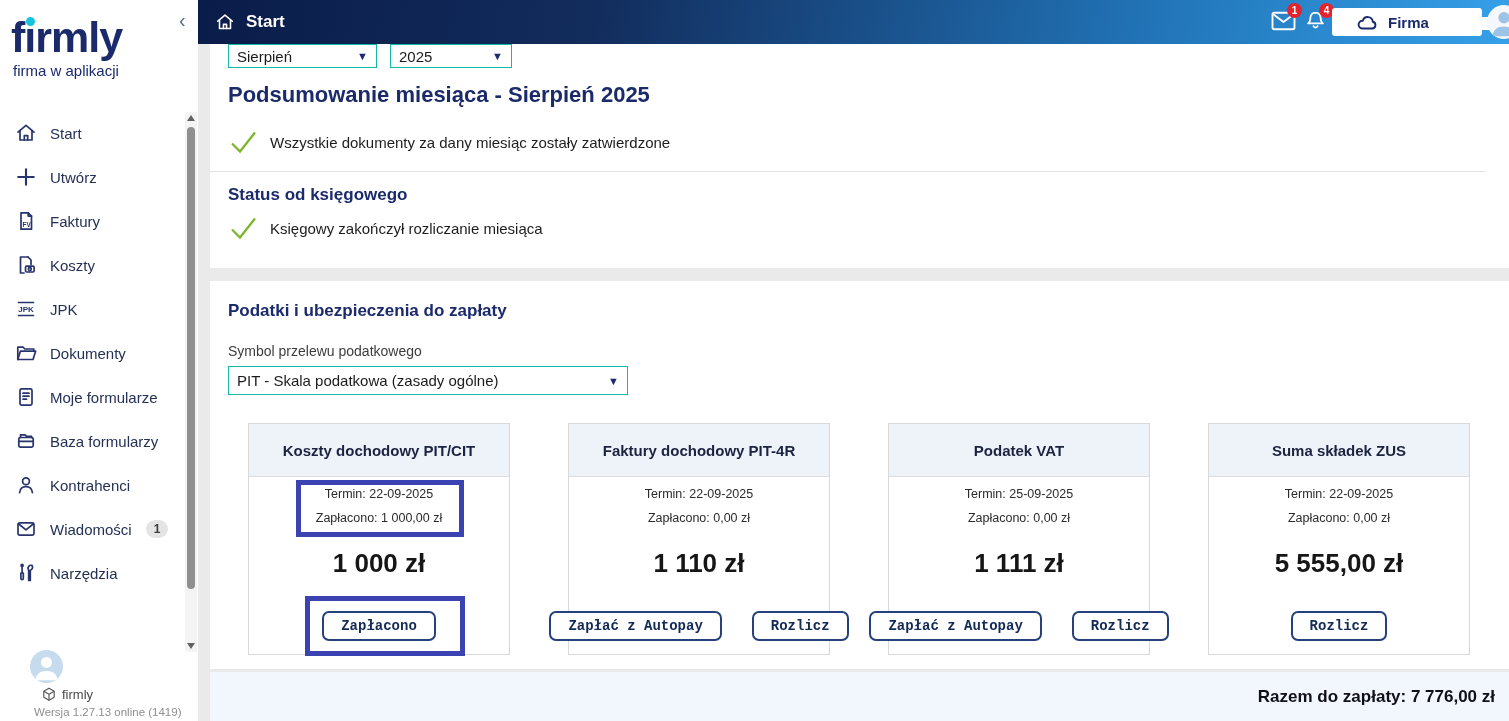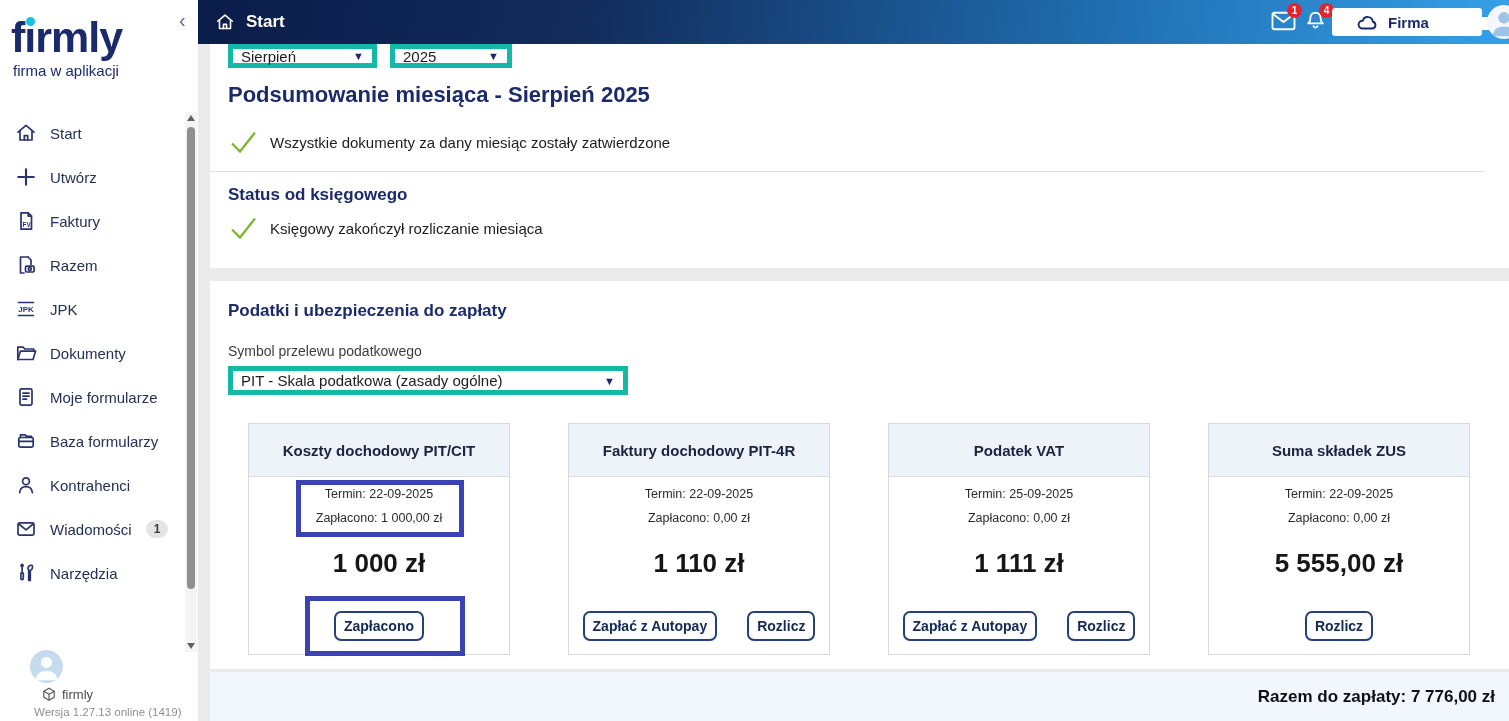--- a/index.html
+++ b/index.html
@@ -49,21 +49,21 @@
   .firma-notch { position:absolute; left:1281px; top:17px; width:12px; height:13px; background:#fff; }
   .tb-avatar { position:absolute; left:1289px; top:5px; width:34px; height:34px; border-radius:50%; background:#f4f8fc; overflow:hidden; }
 
   
   .page { position:absolute; left:198px; top:44px; width:1311px; height:677px; background:#eaeaea; }
   .panel { position:absolute; left:12px; right:0; background:#ffffff; }
   .panel-top { top:0; height:224px; }
   .panel-main { top:237px; height:388px; }
   .total-strip { position:absolute; left:12px; right:0; top:628px; height:49px; background:#f2f7fd; }
 
-  .select-box { position:absolute; background:#fff; border:5px solid #14b8a6; display:flex; align-items:center; justify-content:space-between; padding:0 8px; font-size:15px; color:#1c1c1c; cursor:pointer; }
+  .select-box { position:absolute; background:#fff; border:1px solid #14b8a6; display:flex; align-items:center; justify-content:space-between; padding:0 8px; font-size:15px; color:#1c1c1c; cursor:pointer; }
   .sel-month { left:18px; top:0; width:149px; height:24px; }
   .sel-year { left:180px; top:0; width:122px; height:24px; }
   .caret { color:#1b2a6b; font-size:11px; }
 
   .h1 { position:absolute; left:18px; top:38px; font-size:22px; font-weight:bold; color:#1b2a6b; }
   .check-row { position:absolute; left:20px; display:flex; align-items:center; gap:13px; }
   .check-row.r1 { top:86px; }
   .check-row.r2 { top:172px; }
   .check-text { font-size:15px; color:#1d1d1d; }
   .divider { position:absolute; left:0; right:24px; top:127px; border-top:1px solid #e2e2e2; }
@@ -76,21 +76,21 @@
 
   .card { position:absolute; top:142px; width:262px; height:232px; background:#fff; border:1px solid #d9d9d9; }
   .card.c0 { left:38px; } .card.c1 { left:358px; } .card.c2 { left:678px; } .card.c3 { left:998px; }
   .card-header { height:53px; background:#eef3f9; border-bottom:1px solid #dcdcdc; display:flex; align-items:center; justify-content:center; }
   .card-title { font-size:15px; font-weight:bold; color:#1c2340; }
   .card-line { position:absolute; left:0; width:100%; text-align:center; font-size:12.5px; color:#2b2b2b; }
   .card-line.termin { top:63px; }
   .card-line.paid { top:87px; }
   .card-amount { position:absolute; left:0; top:124px; width:100%; text-align:center; font-size:26px; font-weight:bold; color:#161616; }
   .card-buttons { position:absolute; left:0; bottom:13px; width:100%; display:flex; justify-content:center; gap:30px; }
-  .btn { background:#fff; border:2px solid #25407c; border-radius:7px; padding:5px 8px; font-size:14px; font-weight:bold; color:#132a55; cursor:pointer; font-family:Liberation Sans, sans-serif; white-space:nowrap; }
+  .btn { background:#fff; border:2px solid #25407c; border-radius:7px; padding:5px 17px; font-size:14px; font-weight:bold; color:#132a55; cursor:pointer; font-family:Liberation Mono, monospace; white-space:nowrap; }
 
   .ann { position:absolute; border:5px solid #3a43b1; pointer-events:none; z-index:3; }
   .ann-info { left:86px; top:199px; width:168px; height:57px; }
   .ann-btn { left:95px; top:315px; width:160px; height:60px; }
 
   .total-text { position:absolute; right:14px; top:15px; font-size:17px; font-weight:bold; color:#101018; }
 </style>
 </head>
 <body>
 
@@ -133,21 +133,21 @@
     </div>
     <div class="nav-item">
       <span class="nav-ico">
           <svg width="24" height="24" viewBox="0 0 24 24" class="icn">
             <path d="M14 4H6.5v16H10"></path>
             <path d="M14 4l3 3v4.5"></path>
             <rect x="11.5" y="13.2" width="8.6" height="5.8" rx="1.2"></rect>
             <circle cx="15.8" cy="16.1" r="1.5"></circle>
           </svg>
         </span>
-      <span class="nav-label">Razem</span>
+      <span class="nav-label">Koszty</span>
     </div>
     <div class="nav-item">
       <span class="nav-ico">
           <svg width="24" height="24" viewBox="0 0 24 24" class="icn">
             <path d="M4.5 5.5h15M4.5 18.5h15"></path>
             <text x="12" y="14.8" text-anchor="middle" class="jpktxt">JPK</text>
           </svg>
         </span>
       <span class="nav-label">JPK</span>
     </div>

